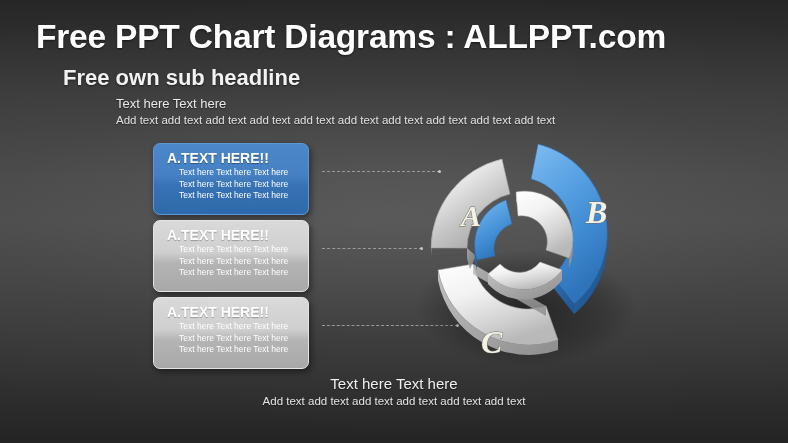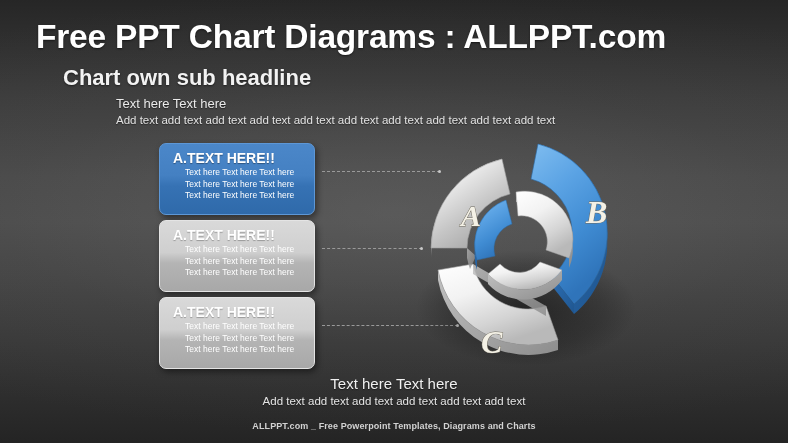--- a/index.html
+++ b/index.html
@@ -66,21 +66,21 @@
     top: 114px;
     font-size: 11.5px;
     color: #e2e2e2;
     white-space: nowrap;
     text-shadow: 0 1px 1px rgba(0,0,0,0.45);
   }
 
   
   .box {
     position: absolute;
-    left: 159px;
+    left: 153px;
     width: 156px;
     height: 72px;
     border-radius: 7px;
     box-shadow: 2px 3px 6px rgba(0,0,0,0.45);
     padding: 6px 0 0 0;
     box-sizing: border-box;
   }
   .box.blue {
     background: linear-gradient(to bottom, #4b87c9 0%, #4480c2 45%, #3672b4 60%, #2f6aaa 100%);
     border: 1px solid #5d97d6;
@@ -173,21 +173,21 @@
     color: #d2d2d2;
     letter-spacing: 0.1px;
   }
 </style>
 </head>
 <body>
 
 <div id="slide">
 
   <div class="title">Free PPT Chart Diagrams : ALLPPT.com</div>
-  <div class="subtitle">Chart own sub headline</div>
+  <div class="subtitle">Free own sub headline</div>
 
   <div class="top-lead">Text here Text here</div>
   <div class="top-body">Add text add text add text add text add text add text add text add text add text add text</div>
 
   <div class="conn" style="left:322px; top:171px; width:118px;"></div>
   <div class="conn-dot" style="left:438px; top:170px;"></div>
 
   <div class="conn" style="left:322px; top:248px; width:100px;"></div>
   <div class="conn-dot" style="left:420px; top:247px;"></div>
 
@@ -291,15 +291,14 @@
       </g>
 
       <text class="seg-label" x="63" y="98" font-size="30">A</text>
       <text class="seg-label" x="188" y="95" font-size="32">B</text>
       <text class="seg-label" x="83" y="225" font-size="32">C</text>
     </svg>
   </div>
 
   <div class="bot-lead">Text here Text here</div>
   <div class="bot-body">Add text add text add text add text add text add text</div>
-  <div class="footer">ALLPPT.com _ Free Powerpoint Templates, Diagrams and Charts</div>
 
 </div>
 
 </body></html>

